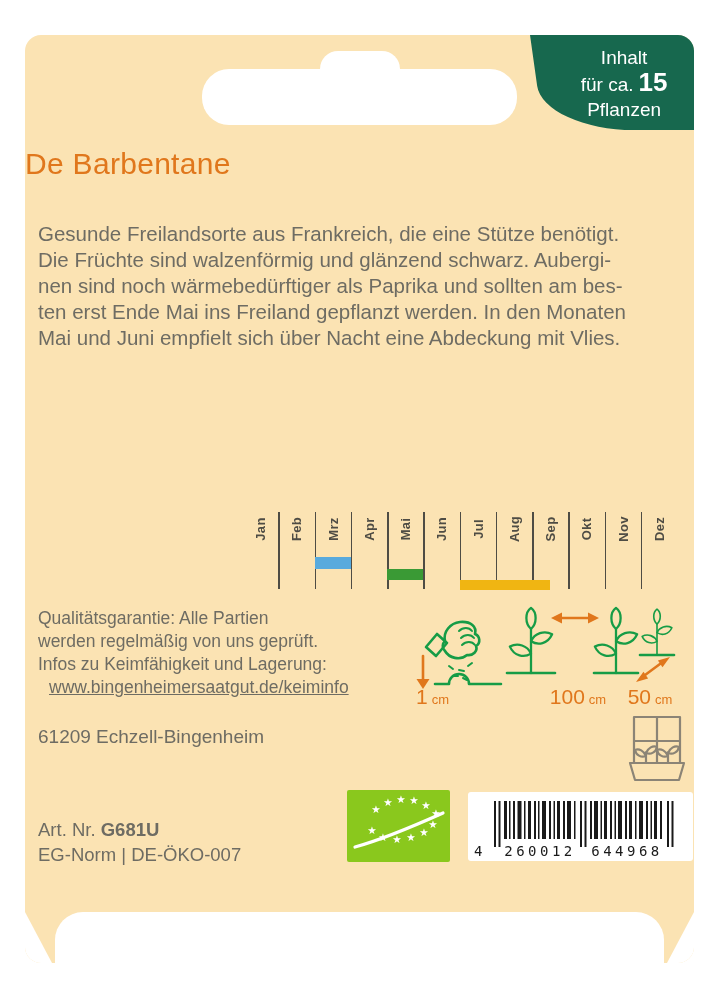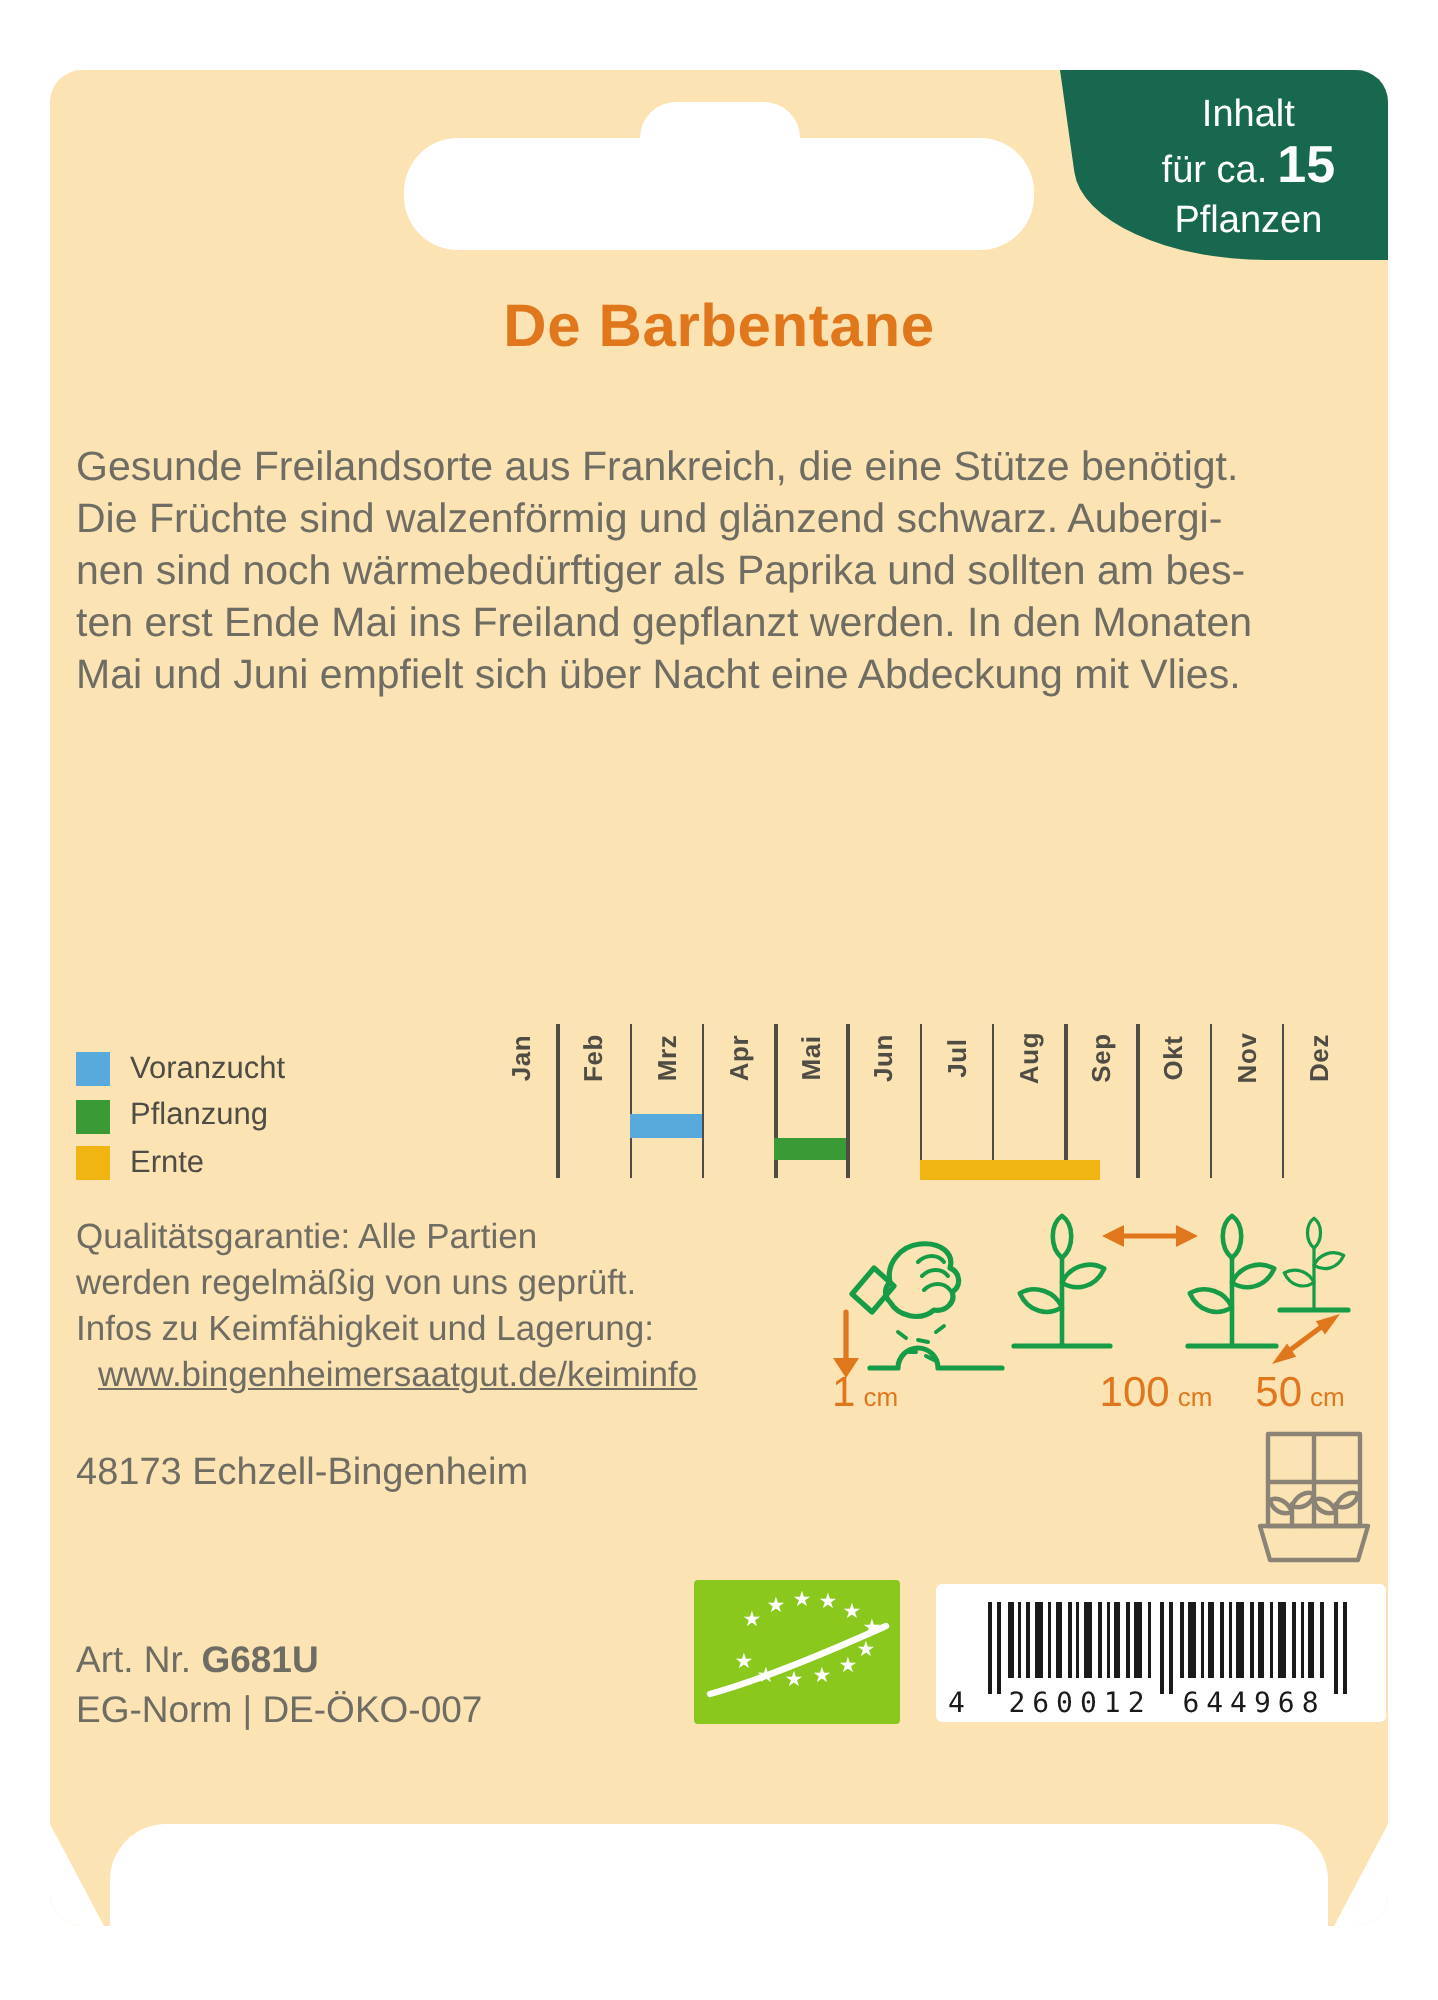--- a/index.html
+++ b/index.html
@@ -5,21 +5,21 @@
   *{box-sizing:border-box;margin:0;padding:0}
   html,body{width:719px;height:1000px;background:#fff;font-family:"Liberation Sans",sans-serif}
   .page{position:relative;width:719px;height:1000px;background:#fff;overflow:hidden}
   .card{position:absolute;left:25px;top:35px;width:669px;height:928px;background:var(--card-bg,#fbe3b3);border-radius:16px;overflow:hidden}
   .hole-bump{position:absolute;left:295px;top:16px;width:80px;height:40px;background:#fff;border-radius:18px 18px 0 0}
   .hole-main{position:absolute;left:177px;top:34px;width:315px;height:56px;background:#fff;border-radius:27px}
   .badge{position:absolute;top:0;right:0;width:164px;height:95px;background:var(--badge-bg,#17684e);
          border-radius:0 0 10px 90px / 0 0 10px 44px;transform:skewX(8deg);transform-origin:top right}
   .badge-inner{transform:skewX(-8deg);color:#fff;text-align:center;padding-top:10px;padding-left:12px;font-size:19px;line-height:25px}
   .badge-inner b{font-size:26px;margin-left:5px}
-  .title{position:absolute;left:0;width:100%;top:112px;text-align:center;color:var(--accent-orange,#e0771c);font-size:30px;font-weight:bold;letter-spacing:.3px}
+  .title{position:absolute;left:0;width:100%;top:112px;text-align:left;color:var(--accent-orange,#e0771c);font-size:30px;font-weight:normal;letter-spacing:.3px}
   .body-text{position:absolute;left:13px;top:186px;width:652px;font-size:20.5px;line-height:26px;color:var(--text-gray,#6e6c63);white-space:pre-line}
   .tipp{position:absolute;left:13px;top:334px;width:652px;font-size:20.5px;line-height:26px;color:var(--text-gray,#6e6c63)}
   .tipp .b{font-weight:bold;margin-right:7px}
   .pre{white-space:pre-line}
   #legend{position:absolute;left:13px;top:491px}
   .leg-row{display:flex;align-items:center;height:17px;margin-bottom:6.5px}
   .leg-swatch{width:17px;height:17px;margin-right:10px;flex:0 0 17px}
   .leg-label{font-size:15.5px;color:var(--calendar-dark,#4e4c44)}
   #calendar{position:absolute;left:0;top:0}
   .tl-line{position:absolute;width:1.5px;background:var(--calendar-dark,#4e4c44)}
@@ -74,34 +74,20 @@
 
     <div class="title">De Barbentane</div>
 
     <div class="body-text">Gesunde Freilandsorte aus Frankreich, die eine Stütze benötigt.
 Die Früchte sind walzenförmig und glänzend schwarz. Aubergi-
 nen sind noch wärmebedürftiger als Paprika und sollten am bes-
 ten erst Ende Mai ins Freiland gepflanzt werden. In den Monaten
 Mai und Juni empfielt sich über Nacht eine Abdeckung mit Vlies.</div>
 
 
-    <div id="legend">
-        <div class="leg-row">
-          <span class="leg-swatch" style="background: rgb(88, 170, 221);"></span>
-          <span class="leg-label">Voranzucht</span>
-        </div>
-        <div class="leg-row">
-          <span class="leg-swatch" style="background: rgb(58, 154, 53);"></span>
-          <span class="leg-label">Pflanzung</span>
-        </div>
-        <div class="leg-row">
-          <span class="leg-swatch" style="background: rgb(240, 181, 18);"></span>
-          <span class="leg-label">Ernte</span>
-        </div>
-      </div>
     <div id="calendar">
         <div class="tl-month" style="left: 213.125px; top: 474px;">Jan</div>
         <div class="tl-line" style="left: 253.25px; top: 477px; height: 77px;"></div>
         <div class="tl-month" style="left: 249.375px; top: 474px;">Feb</div>
         <div class="tl-line" style="left: 289.5px; top: 477px; height: 77px;"></div>
         <div class="tl-month" style="left: 285.625px; top: 474px;">Mrz</div>
         <div class="tl-line" style="left: 325.75px; top: 477px; height: 77px;"></div>
         <div class="tl-month" style="left: 321.875px; top: 474px;">Apr</div>
         <div class="tl-line" style="left: 362px; top: 477px; height: 77px;"></div>
         <div class="tl-month" style="left: 358.125px; top: 474px;">Mai</div>
@@ -169,21 +155,21 @@
       <g>
         <path class="o-st" d="M151,90 L174,73"></path>
         <path class="o-f" d="M146,94 L153.5,83.8 L158.1,90.4 Z"></path>
         <path class="o-f" d="M180,69 L172.5,79.2 L167.9,72.6 Z"></path>
       </g>
     </svg>
     <div class="cm-label" id="lbl-plant"><span>100</span><span class="unit">cm</span></div>
     <div class="cm-label" id="lbl-row"><span>50</span><span class="unit">cm</span></div>
 
     <div class="addr">
-      <div>48173 Echzell-Bingenheim</div>
+      <div>61209 Echzell-Bingenheim</div>
     </div>
 
     <svg id="balcony-icon" class="abs" width="72" height="66" viewBox="0 0 72 66">
       <rect class="gr-st" x="14" y="2" width="46" height="46"></rect>
       <path class="gr-st" d="M37,2 V48 M14,26 H60"></path>
       <path class="gr-st" d="M10,48 H64 L59,65 H15 Z"></path>
       <path class="gr-st" d="M26,48 V37 M26,41 C21,43 16,40 15,35 C19,33 24,36 26,41 Z M26,38 C31,40 36,37 37,32 C33,30 28,33 26,38 Z"></path>
       <path class="gr-st" d="M48,48 V37 M48,41 C43,43 38,40 37,35 C41,33 46,36 48,41 Z M48,38 C53,40 58,37 59,32 C55,30 50,33 48,38 Z"></path>
     </svg>
 

